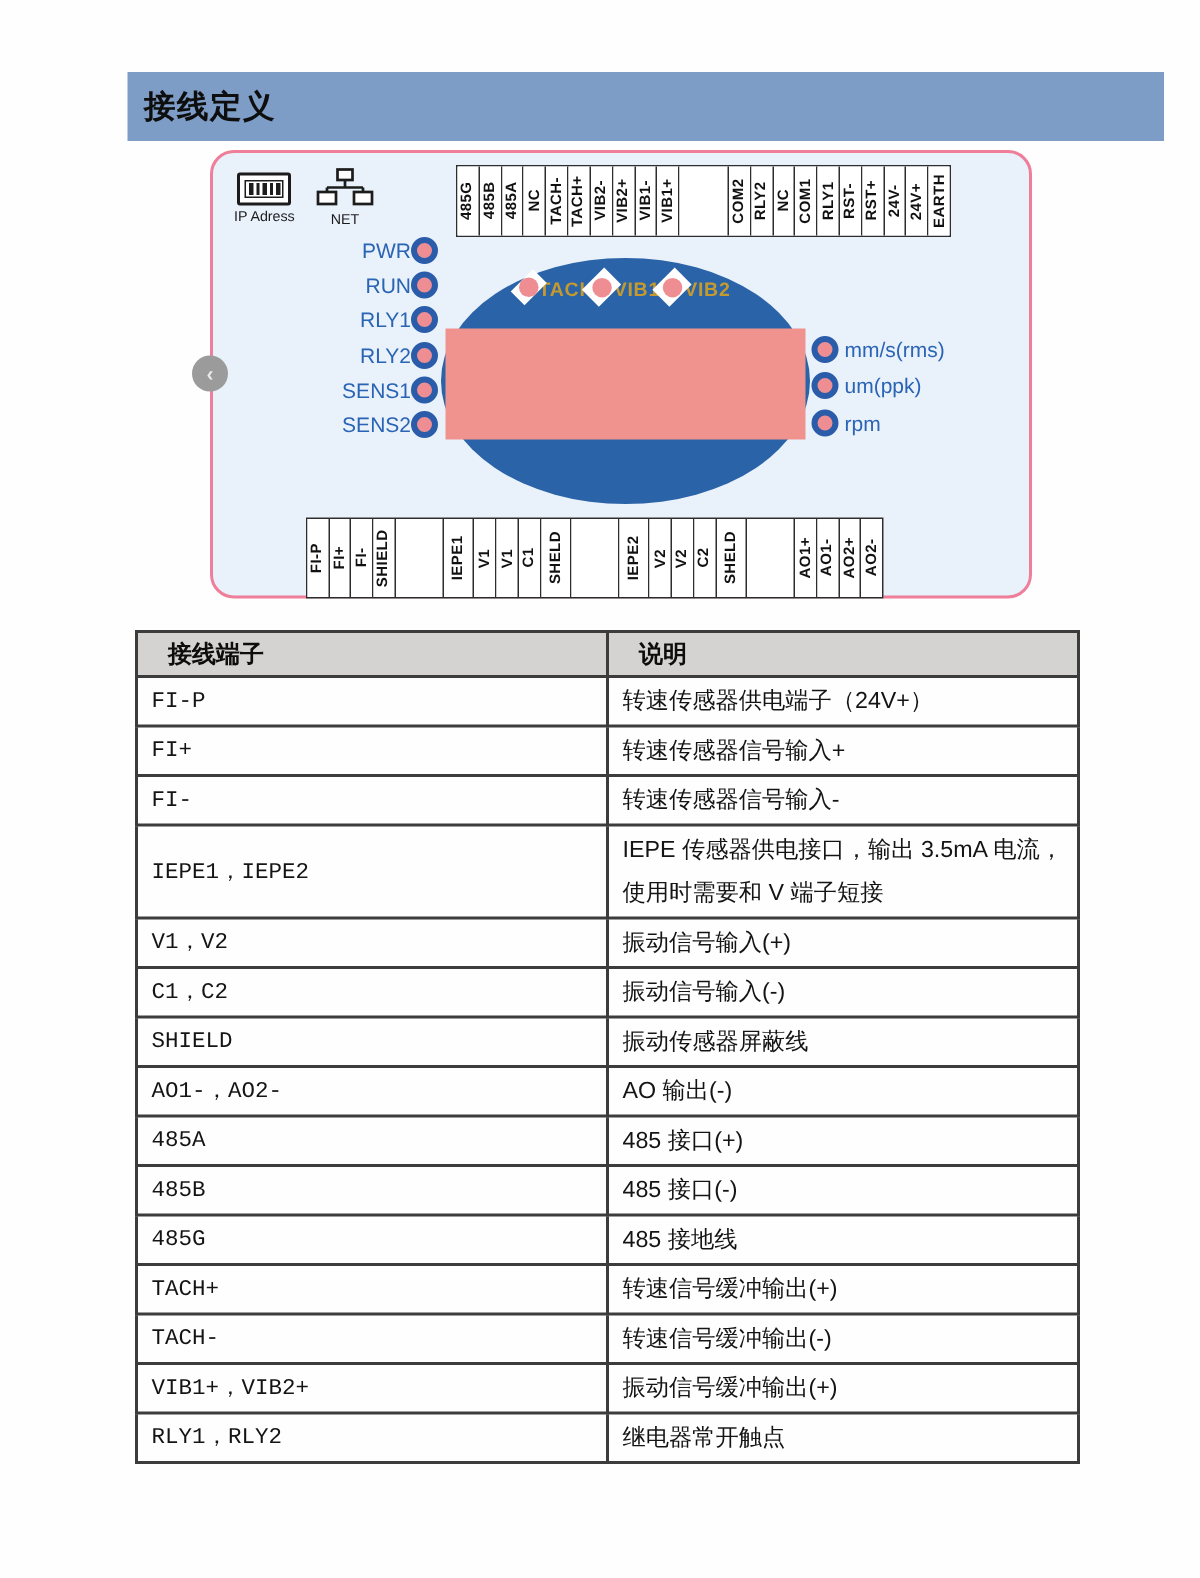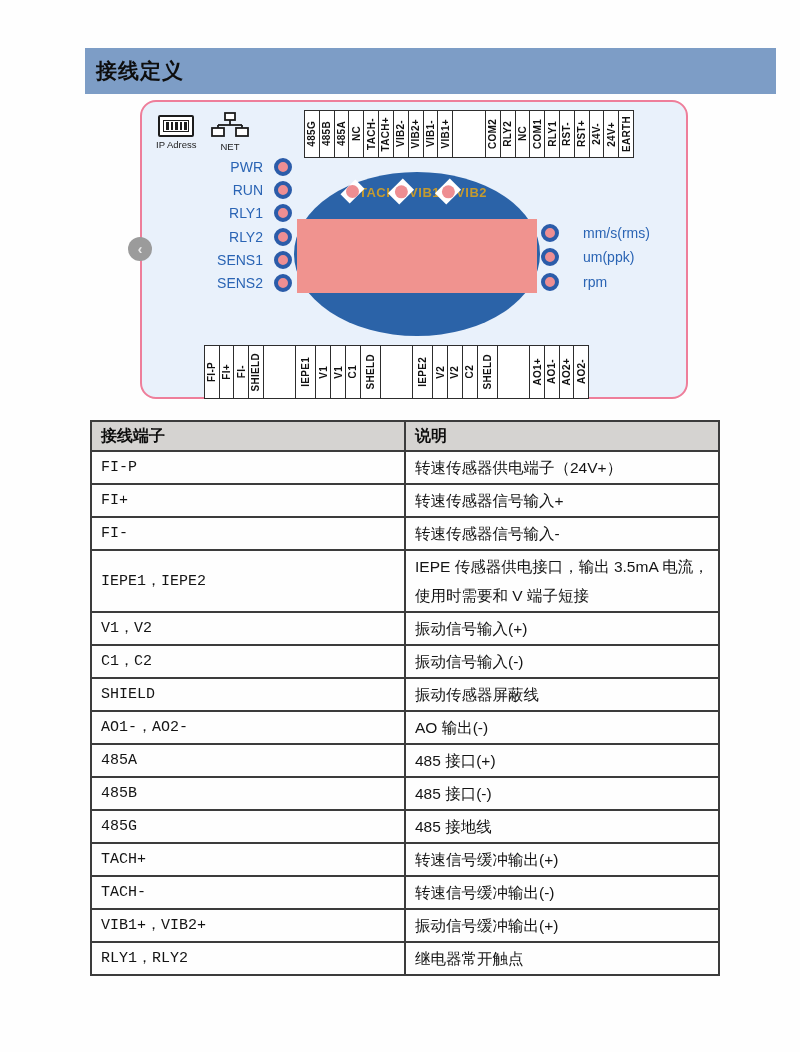--- a/index.html
+++ b/index.html
@@ -36,23 +36,23 @@
   .tcell:last-child { border-right:none; }
   .tcell.wide { flex:1.4 1 0; }
   .tcell.spacer { flex:2.3 1 0; }
   .vtext { writing-mode:vertical-rl; transform:rotate(180deg); font-size:10px; font-weight:bold;
     color:#111; letter-spacing:0.3px; white-space:nowrap; }
 
   
   .led { width:10px; height:10px; border-radius:50%; background:var(--led-fill,#ee8e92);
     border:4px solid var(--led-ring,#2b5ca9); box-sizing:content-box; }
   #status-leds { position:absolute; left:58px; top:53px; width:92px; display:flex; flex-direction:column; }
-  #status-leds .led-row { height:23.3px; display:flex; align-items:center; justify-content:flex-end; gap:11px; }
+  #status-leds .led-row { height:23.3px; display:flex; align-items:center; justify-content:flex-end; gap:0; }
   #unit-leds { position:absolute; left:399px; top:119px; display:flex; flex-direction:column; }
-  #unit-leds .led-row { height:24.3px; display:flex; align-items:center; gap:24px; }
+  #unit-leds .led-row { height:24.3px; display:flex; align-items:center; gap:4px; }
   .led-label { font-size:14px; color:var(--label-blue,#2a64b4); white-space:nowrap; }
 
   
   #bezel { position:absolute; left:152px; top:70px; width:246px; height:164px;
     background:var(--display-bezel,#2b63a8); border-radius:50%; }
   #indicator-row { position:absolute; left:52px; top:6px; display:flex; }
   .indicator { width:47px; display:flex; flex-direction:row; align-items:center; }
   .diamond { width:21px; height:21px; background:#ffffff; transform:rotate(45deg);
     display:flex; align-items:center; justify-content:center; margin-top:3px; }
   .diamond .dot { width:13px; height:13px; border-radius:50%; background:var(--led-fill,#ee8e92); transform:rotate(-45deg); }
@@ -63,21 +63,21 @@
   
   #collapse-handle { position:absolute; left:-14px; top:135px; width:24px; height:24px; border-radius:50%;
     background:#9b9b9b; color:#e9e9e9; display:flex; align-items:center; justify-content:center;
     font-size:14px; font-weight:bold; cursor:pointer; }
 
   
   #wiring-table { position:absolute; left:90px; top:420px; width:630px;
     border-collapse:collapse; table-layout:fixed; }
   #wiring-table th, #wiring-table td { border:2px solid #3c3c3c; text-align:left; vertical-align:middle; }
   #wiring-table th { background:var(--table-header-bg,#d5d3d1); font-size:16px; font-weight:bold;
-    color:#0d0d0d; height:30px; padding:2px 9px; }
+    color:#0d0d0d; height:30px; padding:2px 20px; }
   #wiring-table td { font-size:15.5px; color:#141414; height:33px; padding:1px 9px; line-height:29px; }
   #wiring-table td.term { width:173px; font-family:"Liberation Mono","DejaVu Sans Mono",monospace; font-size:15px; }
 </style>
 </head>
 <body>
 
 <div id="page">
 
   <div id="header-bar">
     <span class="title">接线定义</span>

